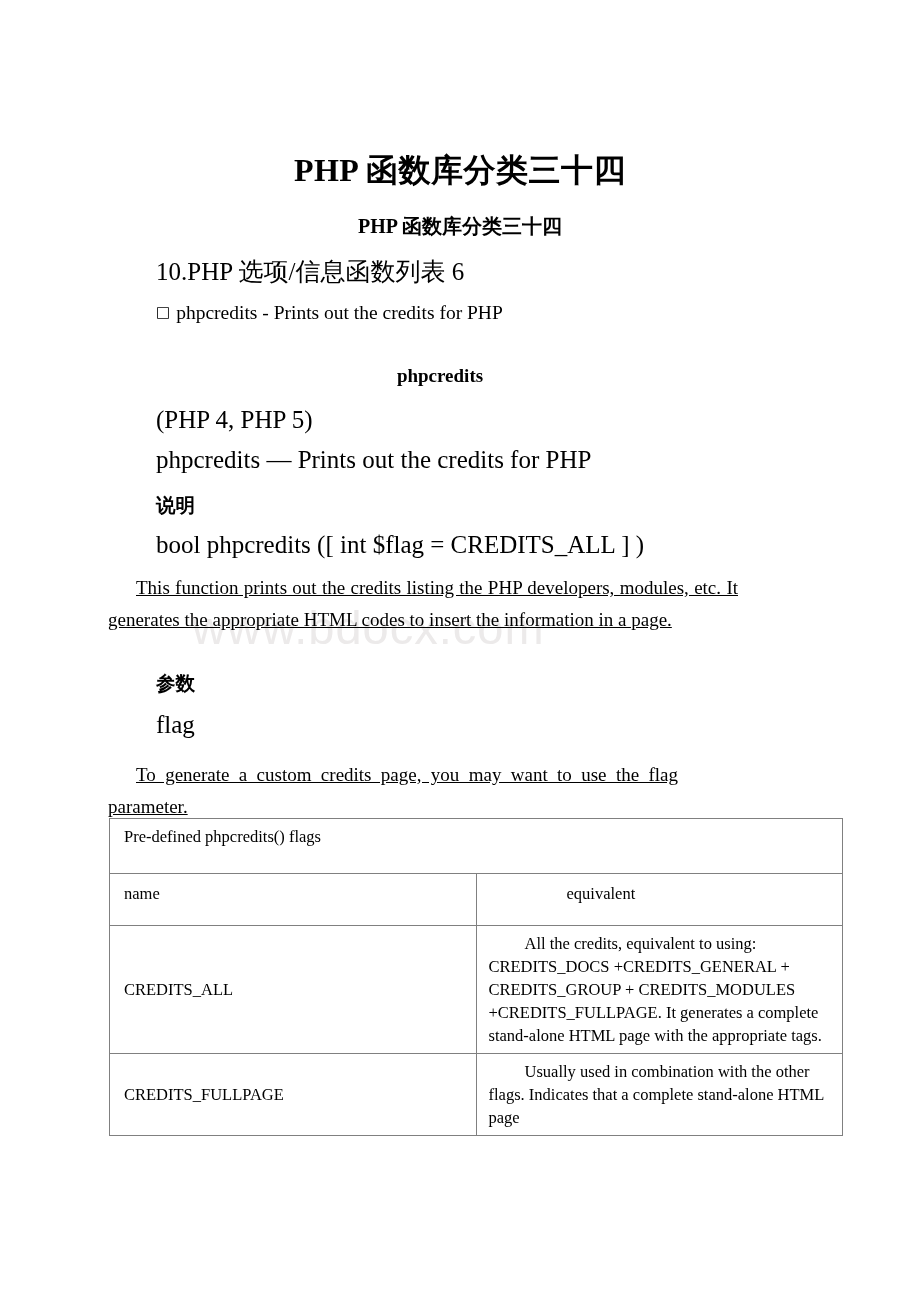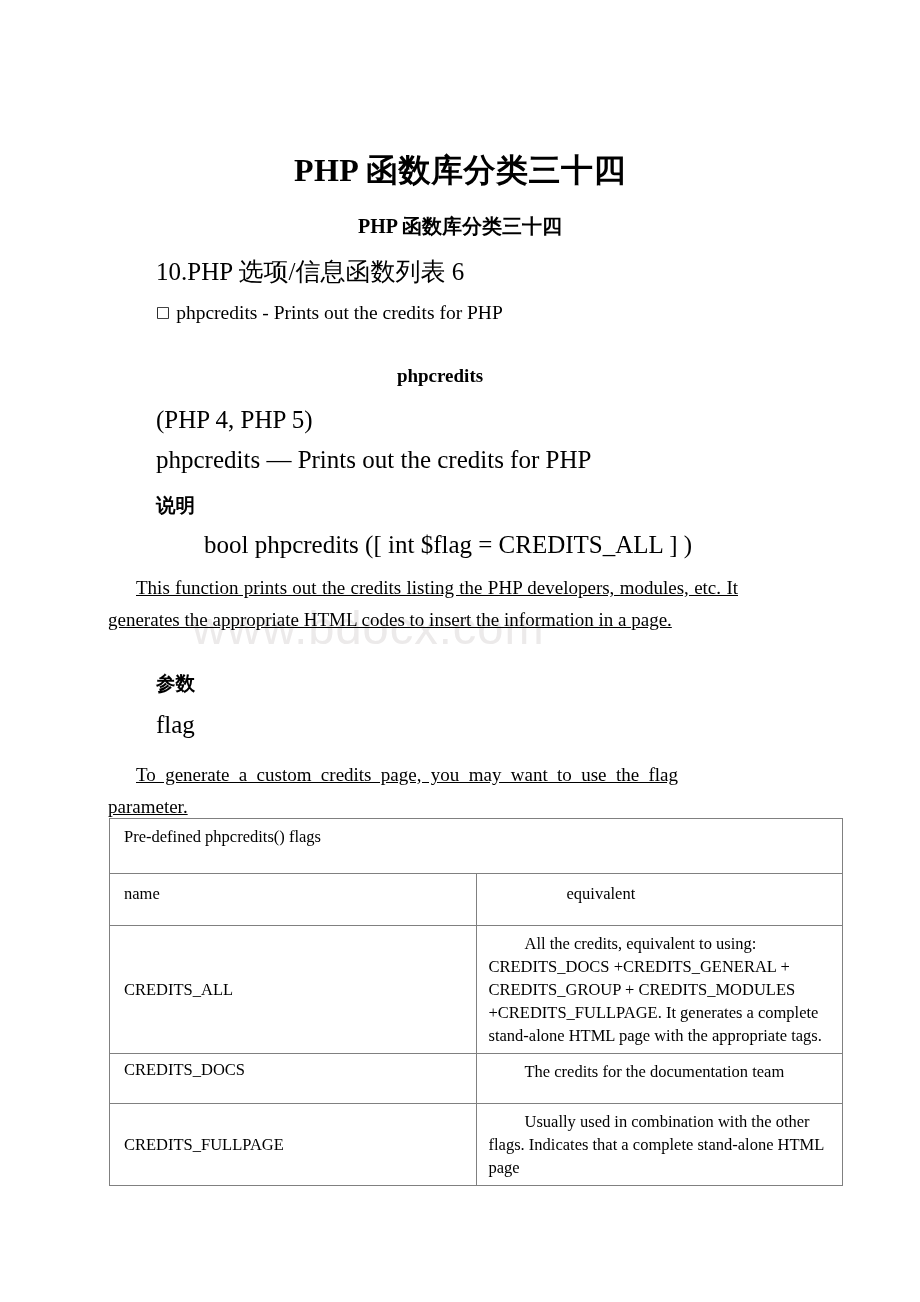--- a/index.html
+++ b/index.html
@@ -197,21 +197,21 @@
     <div class="listline" style="left:156px; top:299px;"><span class="tofu">□</span><span>phpcredits - Prints out the credits for PHP</span></div>
 
     <div class="center-bold" style="top:363px;">phpcredits</div>
 
     <div class="para" style="left:156px; top:406px;">(PHP 4, PHP 5)</div>
 
     <div class="para" style="left:156px; top:446px;">phpcredits — Prints out the credits for PHP</div>
 
     <div class="heading-cn" style="left:156px; top:492px;">说明</div>
 
-    <div class="para" style="left:156px; top:531px;margin-left:48px;">bool phpcredits ([ int $flag = CREDITS_ALL ] )</div>
+    <div class="para" style="left:156px; top:531px;">bool phpcredits ([ int $flag = CREDITS_ALL ] )</div>
 
     <div class="body-block indent-first" style="left:108px; top:572px; width:630px;">This function prints out the credits listing the PHP developers, modules, etc. It generates the appropriate HTML codes to insert the information in a page.</div>
 
     <div class="heading-cn" style="left:156px; top:670px;">参数</div>
 
     <div class="para" style="left:156px; top:711px;">flag</div>
 
     <div class="body-block indent-first" style="left:108px; top:759px; width:570px;">To generate a custom credits page, you may want to use the flag parameter.</div>
 
     <table class="flags-table">
@@ -220,24 +220,20 @@
           <td class="caption-cell" colspan="2" style="height:38px;">Pre-defined phpcredits() flags</td>
         </tr>
         <tr>
           <td class="col-name cell-head">name</td>
           <td class="col-desc cell-head desc-head">equivalent</td>
         </tr>
         <tr>
           <td class="col-name name-cell-tall">CREDITS_ALL</td>
           <td class="col-desc desc-body">All the credits, equivalent to using: CREDITS_DOCS +CREDITS_GENERAL + CREDITS_GROUP + CREDITS_MODULES +CREDITS_FULLPAGE. It generates a complete stand-alone HTML page with the appropriate tags.</td>
         </tr>
-        <tr>
-          <td class="col-name name-cell-tall" style="padding-bottom:22px;">CREDITS_DOCS</td>
-          <td class="col-desc desc-body" style="padding-bottom:22px;">The credits for the documentation team</td>
-        </tr>
         <tr class="row-clip">
           <td class="col-name name-cell-tall">CREDITS_FULLPAGE</td>
           <td class="col-desc desc-body">Usually used in combination with the other flags. Indicates that a complete stand-alone HTML page</td>
         </tr>
       </tbody>
     </table>
 
   </div>
 </div>
 

